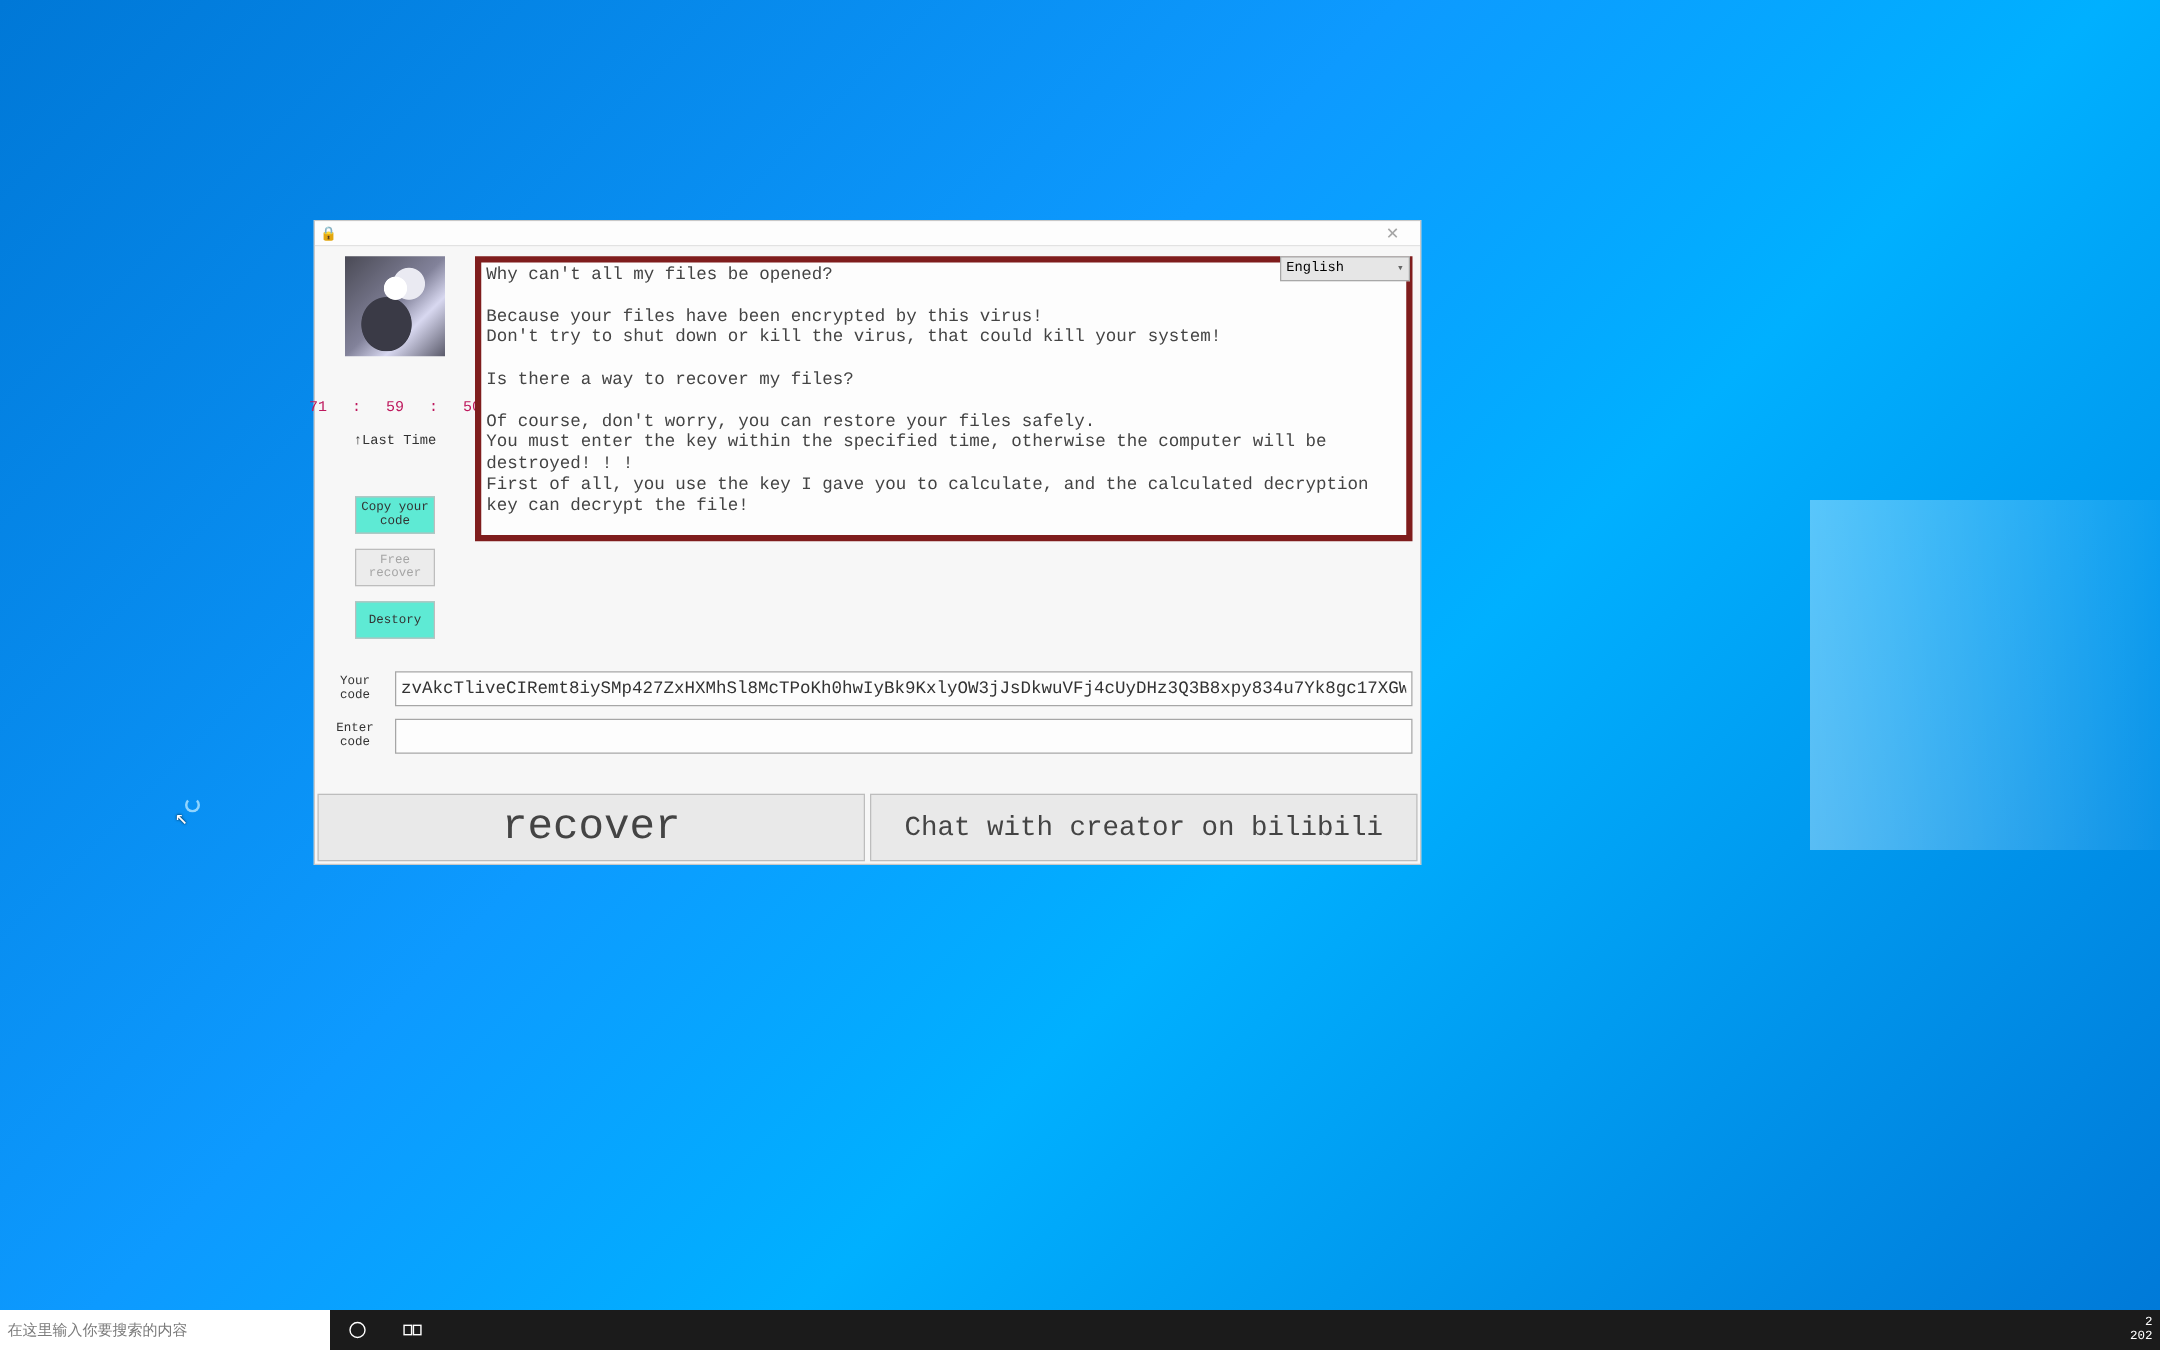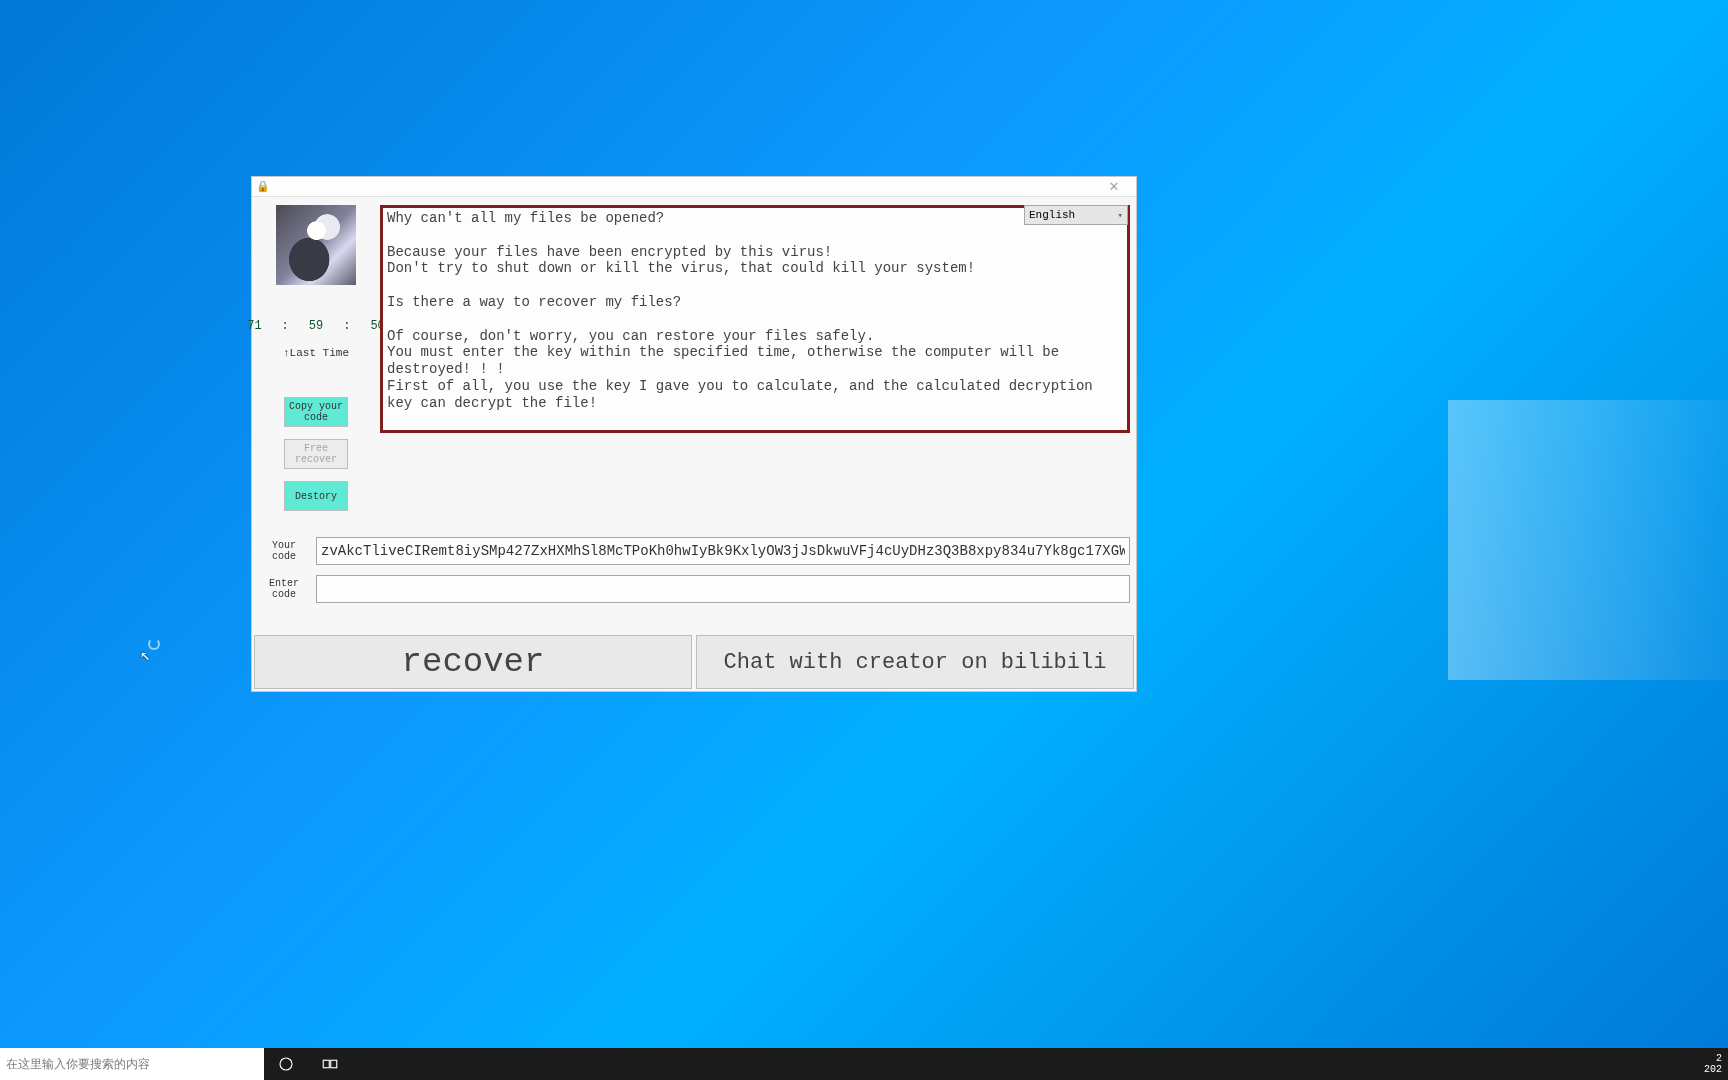--- a/index.html
+++ b/index.html
@@ -78,21 +78,21 @@
   left:10%; top:5%;
   width:90%; height:90%;
   background:
     radial-gradient(circle at 45% 30%, #ffffff 0 14%, transparent 15%),
     radial-gradient(circle at 60% 25%, #eaeaf2 0 18%, transparent 19%),
     radial-gradient(ellipse at 35% 70%, #3a3a46 0 30%, transparent 31%);
 }
 .timer {
   font-family: "Courier New", monospace;
   font-size: 12px;
-  color: #14532d;
+  color: #be185d;
   display: flex;
   gap: 28px;
   margin-top: 28px;
 }
 .timer span.sep { margin: 0 -8px; }
 .last-time {
   font-size: 11px;
   color: #333;
   margin-top: 8px;
 }
@@ -142,21 +142,21 @@
   font-size: 24px;
   color: #333;
   font-family: "Courier New", "SimSun", monospace;
   margin-top: 28px;
   margin-bottom: 14px;
   margin-left: -90px;
 }
 .textbox {
   width: 750px;
   height: 228px;
-  border: 3px solid #7f1d1d;
+  border: 5px solid #7f1d1d;
   background: #fdfdfd;
   overflow-y: scroll;
   font-family: "Courier New", "SimSun", monospace;
   font-size: 14px;
   color: #444;
   padding: 2px 4px;
   white-space: pre-wrap;
   line-height: 1.2;
   margin-left: 8px;
 }

